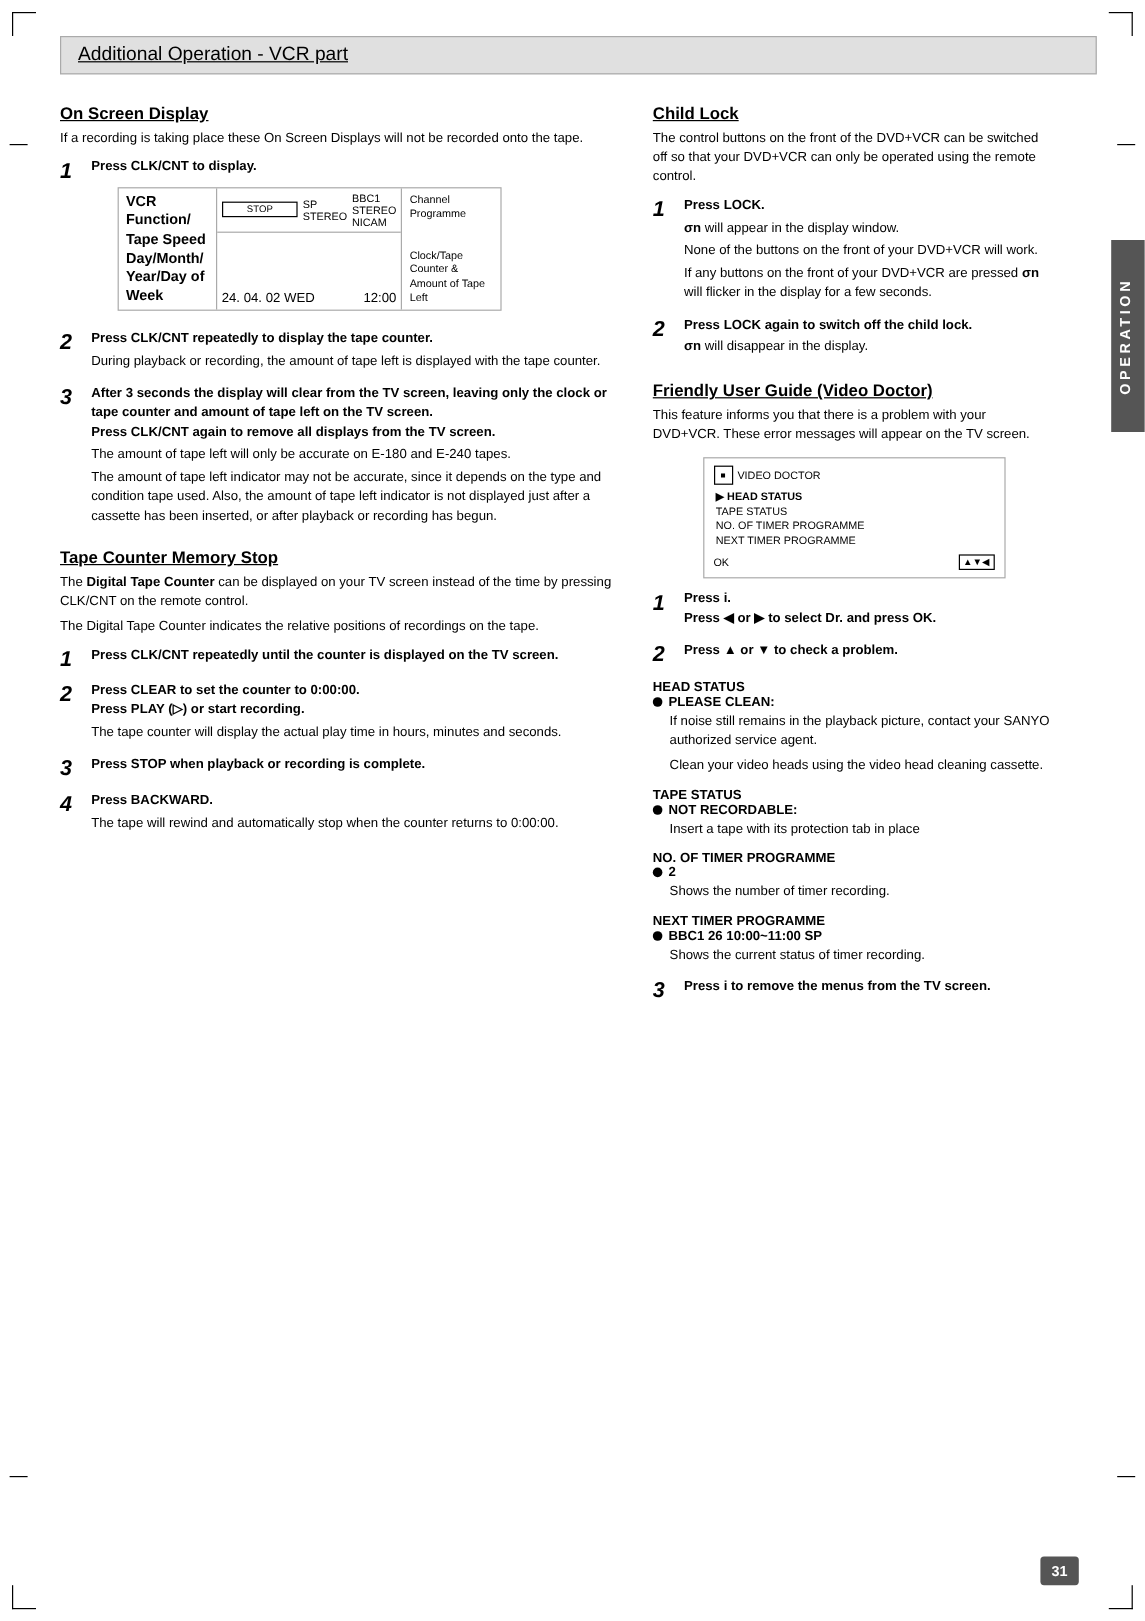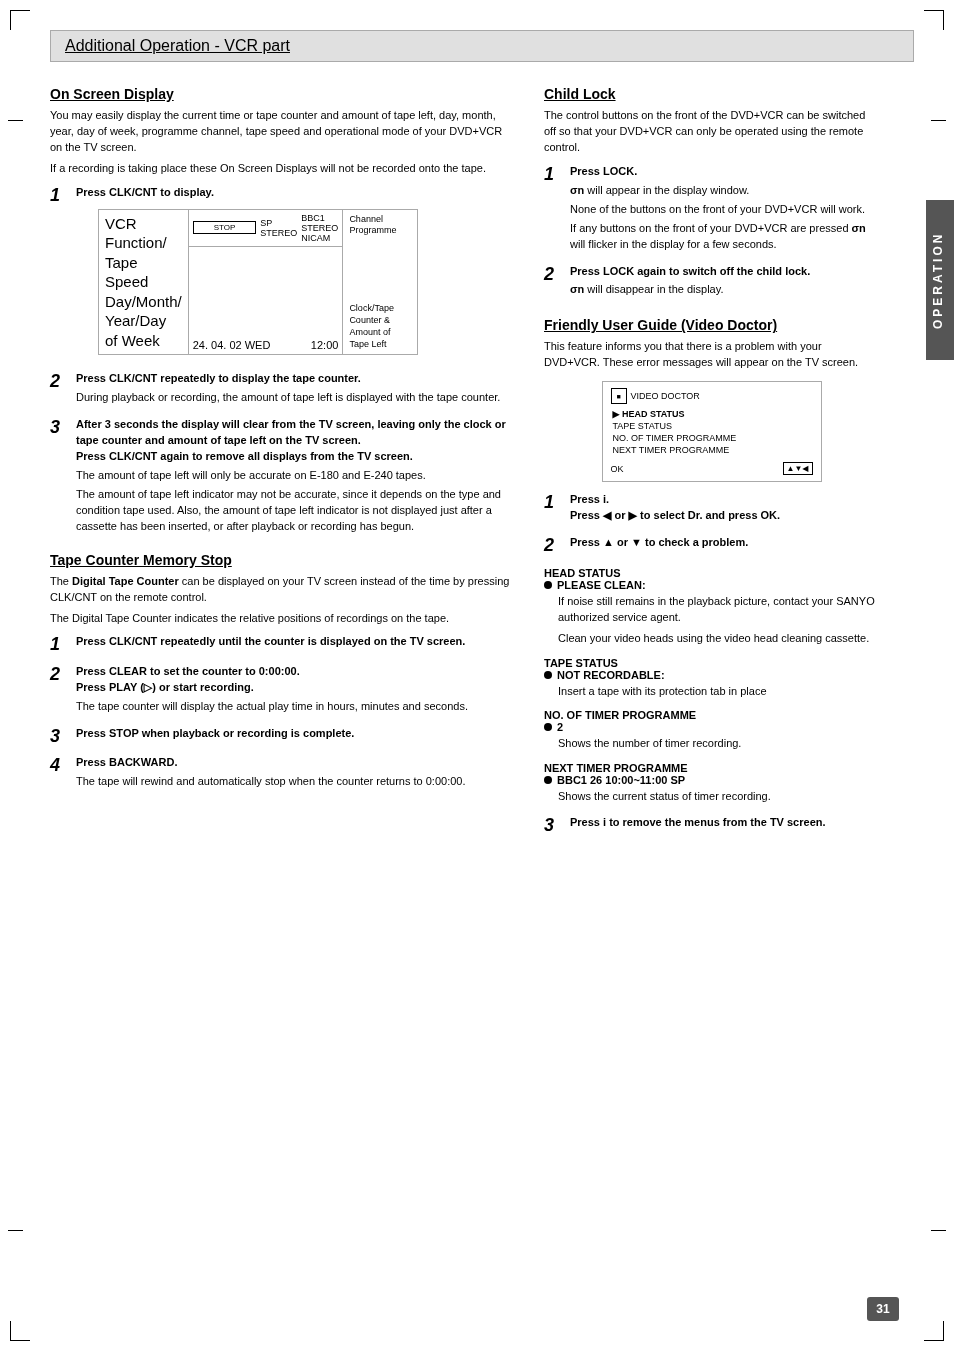--- a/index.html
+++ b/index.html
@@ -153,22 +153,23 @@
       display: flex;
       width: 320px;
       font-size: 9.5px;
     }
     .osd-left-labels {
       display: flex;
       flex-direction: column;
       justify-content: center;
       padding: 4px 6px;
       border-right: 1px solid #aaa;
-      font-size: 15px;
+      font-size: 12px;
       line-height: 1.3;
+      font-weight: bold;
     }
     .osd-center {
       flex: 1;
       display: flex;
       flex-direction: column;
       justify-content: space-between;
     }
     .osd-top-row {
       display: flex;
       align-items: center;
@@ -195,21 +196,21 @@
       padding: 4px 6px;
       border-left: 1px solid #aaa;
       font-size: 9px;
       line-height: 1.3;
     }
 
     
     .vd-diagram {
       border: 1px solid #aaa;
       margin: 10px auto;
-      width: 220px;
+      width: 252px;
       font-size: 9px;
       padding: 6px 8px;
     }
     .vd-header {
       display: flex;
       align-items: center;
       gap: 4px;
       margin-bottom: 4px;
       font-size: 9px;
     }
@@ -293,21 +294,20 @@
     <h1>Additional Operation - VCR part</h1>
   </div>
 
   
   <div class="two-col">
 
     <div class="col-left">
 
       <div>
         <div class="section-title">On Screen Display</div>
-        <p>You may easily display the current time or tape counter and amount of tape left, day, month, year, day of week, programme channel, tape speed and operational mode of your DVD+VCR on the TV screen.</p>
         <p>If a recording is taking place these On Screen Displays will not be recorded onto the tape.</p>
 
         <div class="step">
           <div class="step-num">1</div>
           <div class="step-content">
             <p><b>Press CLK/CNT to display.</b></p>
 
             <div class="osd-diagram">
               <div class="osd-left-labels">
                 <div>VCR Function/ Tape Speed</div>

